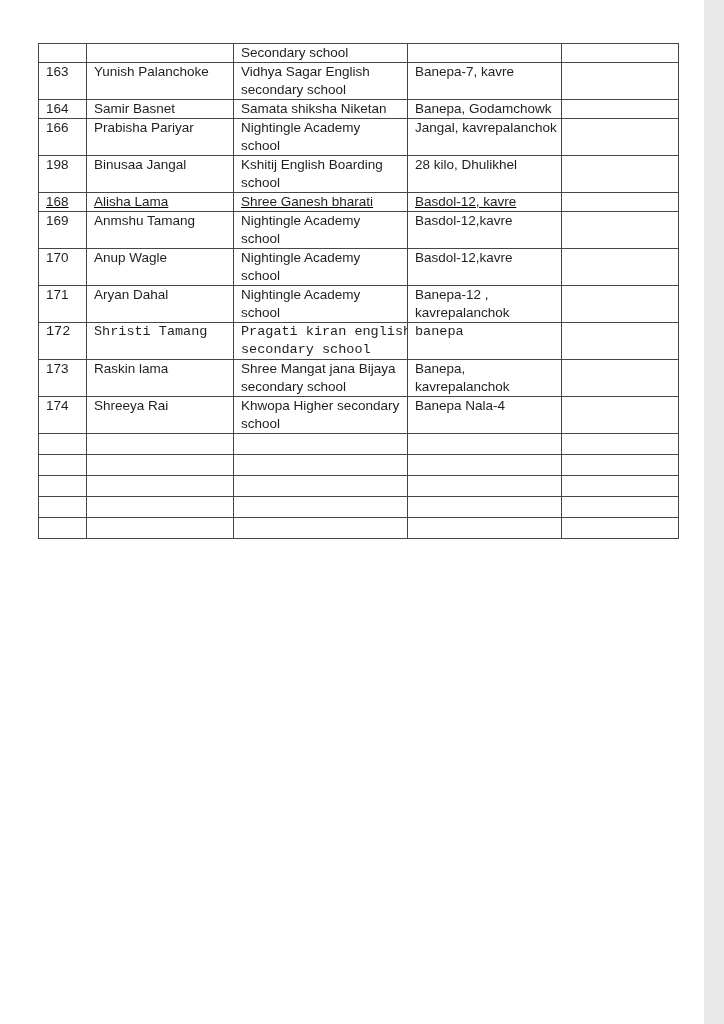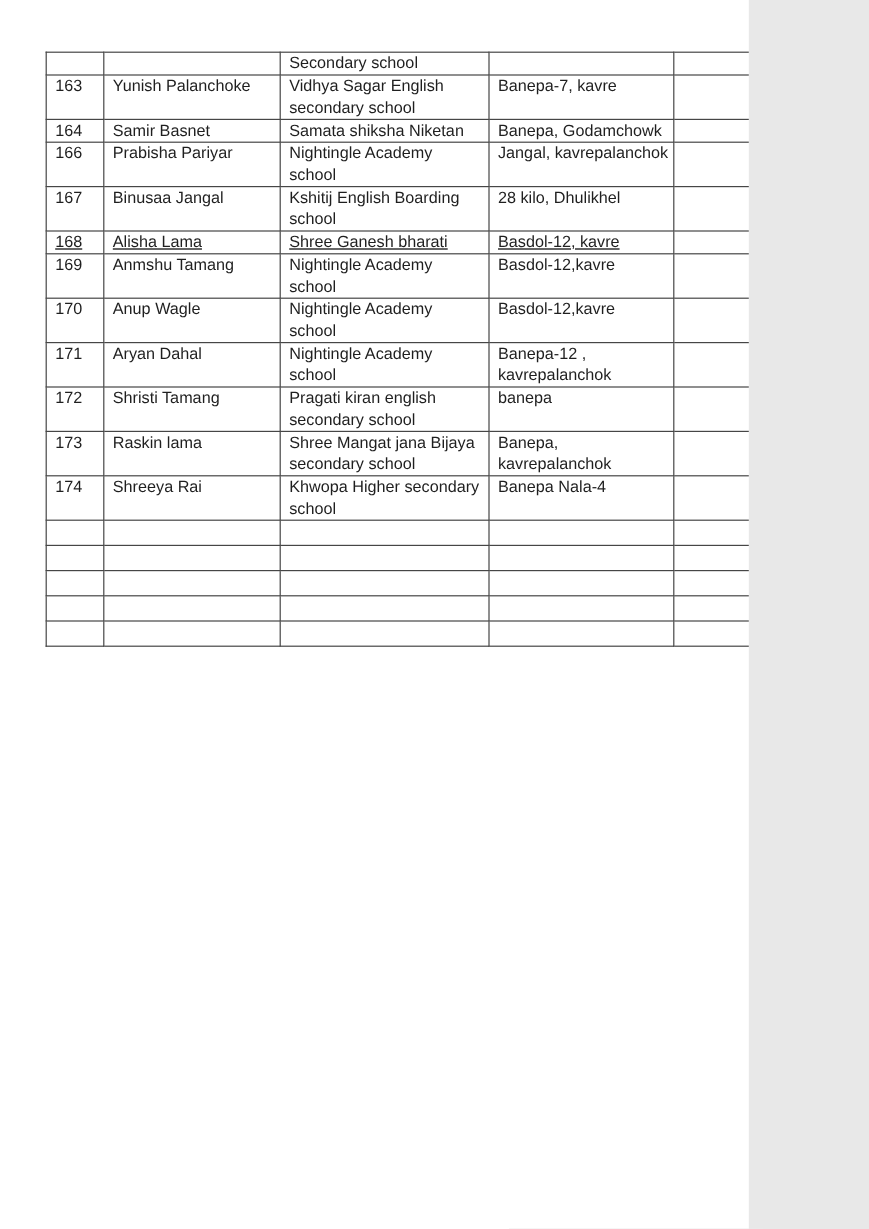--- a/index.html
+++ b/index.html
@@ -1,18 +1,18 @@
 <!DOCTYPE html>
 <html><head>
 <meta charset="utf-8">
 <style>
   html, body { margin: 0; padding: 0; background: #e8e8e8; }
   .page {
     position: relative;
-    width: 624px;
+    width: 704px;
     height: 1024px;
     background: #ffffff;
     font-family: "Liberation Sans", sans-serif;
     overflow: hidden;
   }
   table.doc-table {
     position: absolute;
     left: 38px;
     top: 43px;
     width: 640px;
@@ -73,21 +73,21 @@
         </tr>
         <tr style="height: 36px; margin-top: 28px;">
           <td>166</td>
           <td>Prabisha Pariyar</td>
           <td>Nightingle Academy
 school</td>
           <td>Jangal, kavrepalanchok</td>
           <td></td>
         </tr>
         <tr style="height: 36px;">
-          <td>167</td>
+          <td>198</td>
           <td>Binusaa Jangal</td>
           <td>Kshitij English Boarding
 school</td>
           <td>28 kilo, Dhulikhel</td>
           <td></td>
         </tr>
         <tr style="height: 18px; text-decoration: underline;">
           <td>168</td>
           <td>Alisha Lama</td>
           <td>Shree Ganesh bharati</td>
@@ -112,21 +112,21 @@
         </tr>
         <tr style="height: 36px;">
           <td>171</td>
           <td>Aryan Dahal</td>
           <td>Nightingle Academy
 school</td>
           <td>Banepa-12 ,
 kavrepalanchok</td>
           <td></td>
         </tr>
-        <tr style="height: 36px;">
+        <tr style="height: 36px; font-family: Liberation Mono, monospace;">
           <td>172</td>
           <td>Shristi Tamang</td>
           <td>Pragati kiran english
 secondary school</td>
           <td>banepa</td>
           <td></td>
         </tr>
         <tr style="height: 36px;">
           <td>173</td>
           <td>Raskin lama</td>

